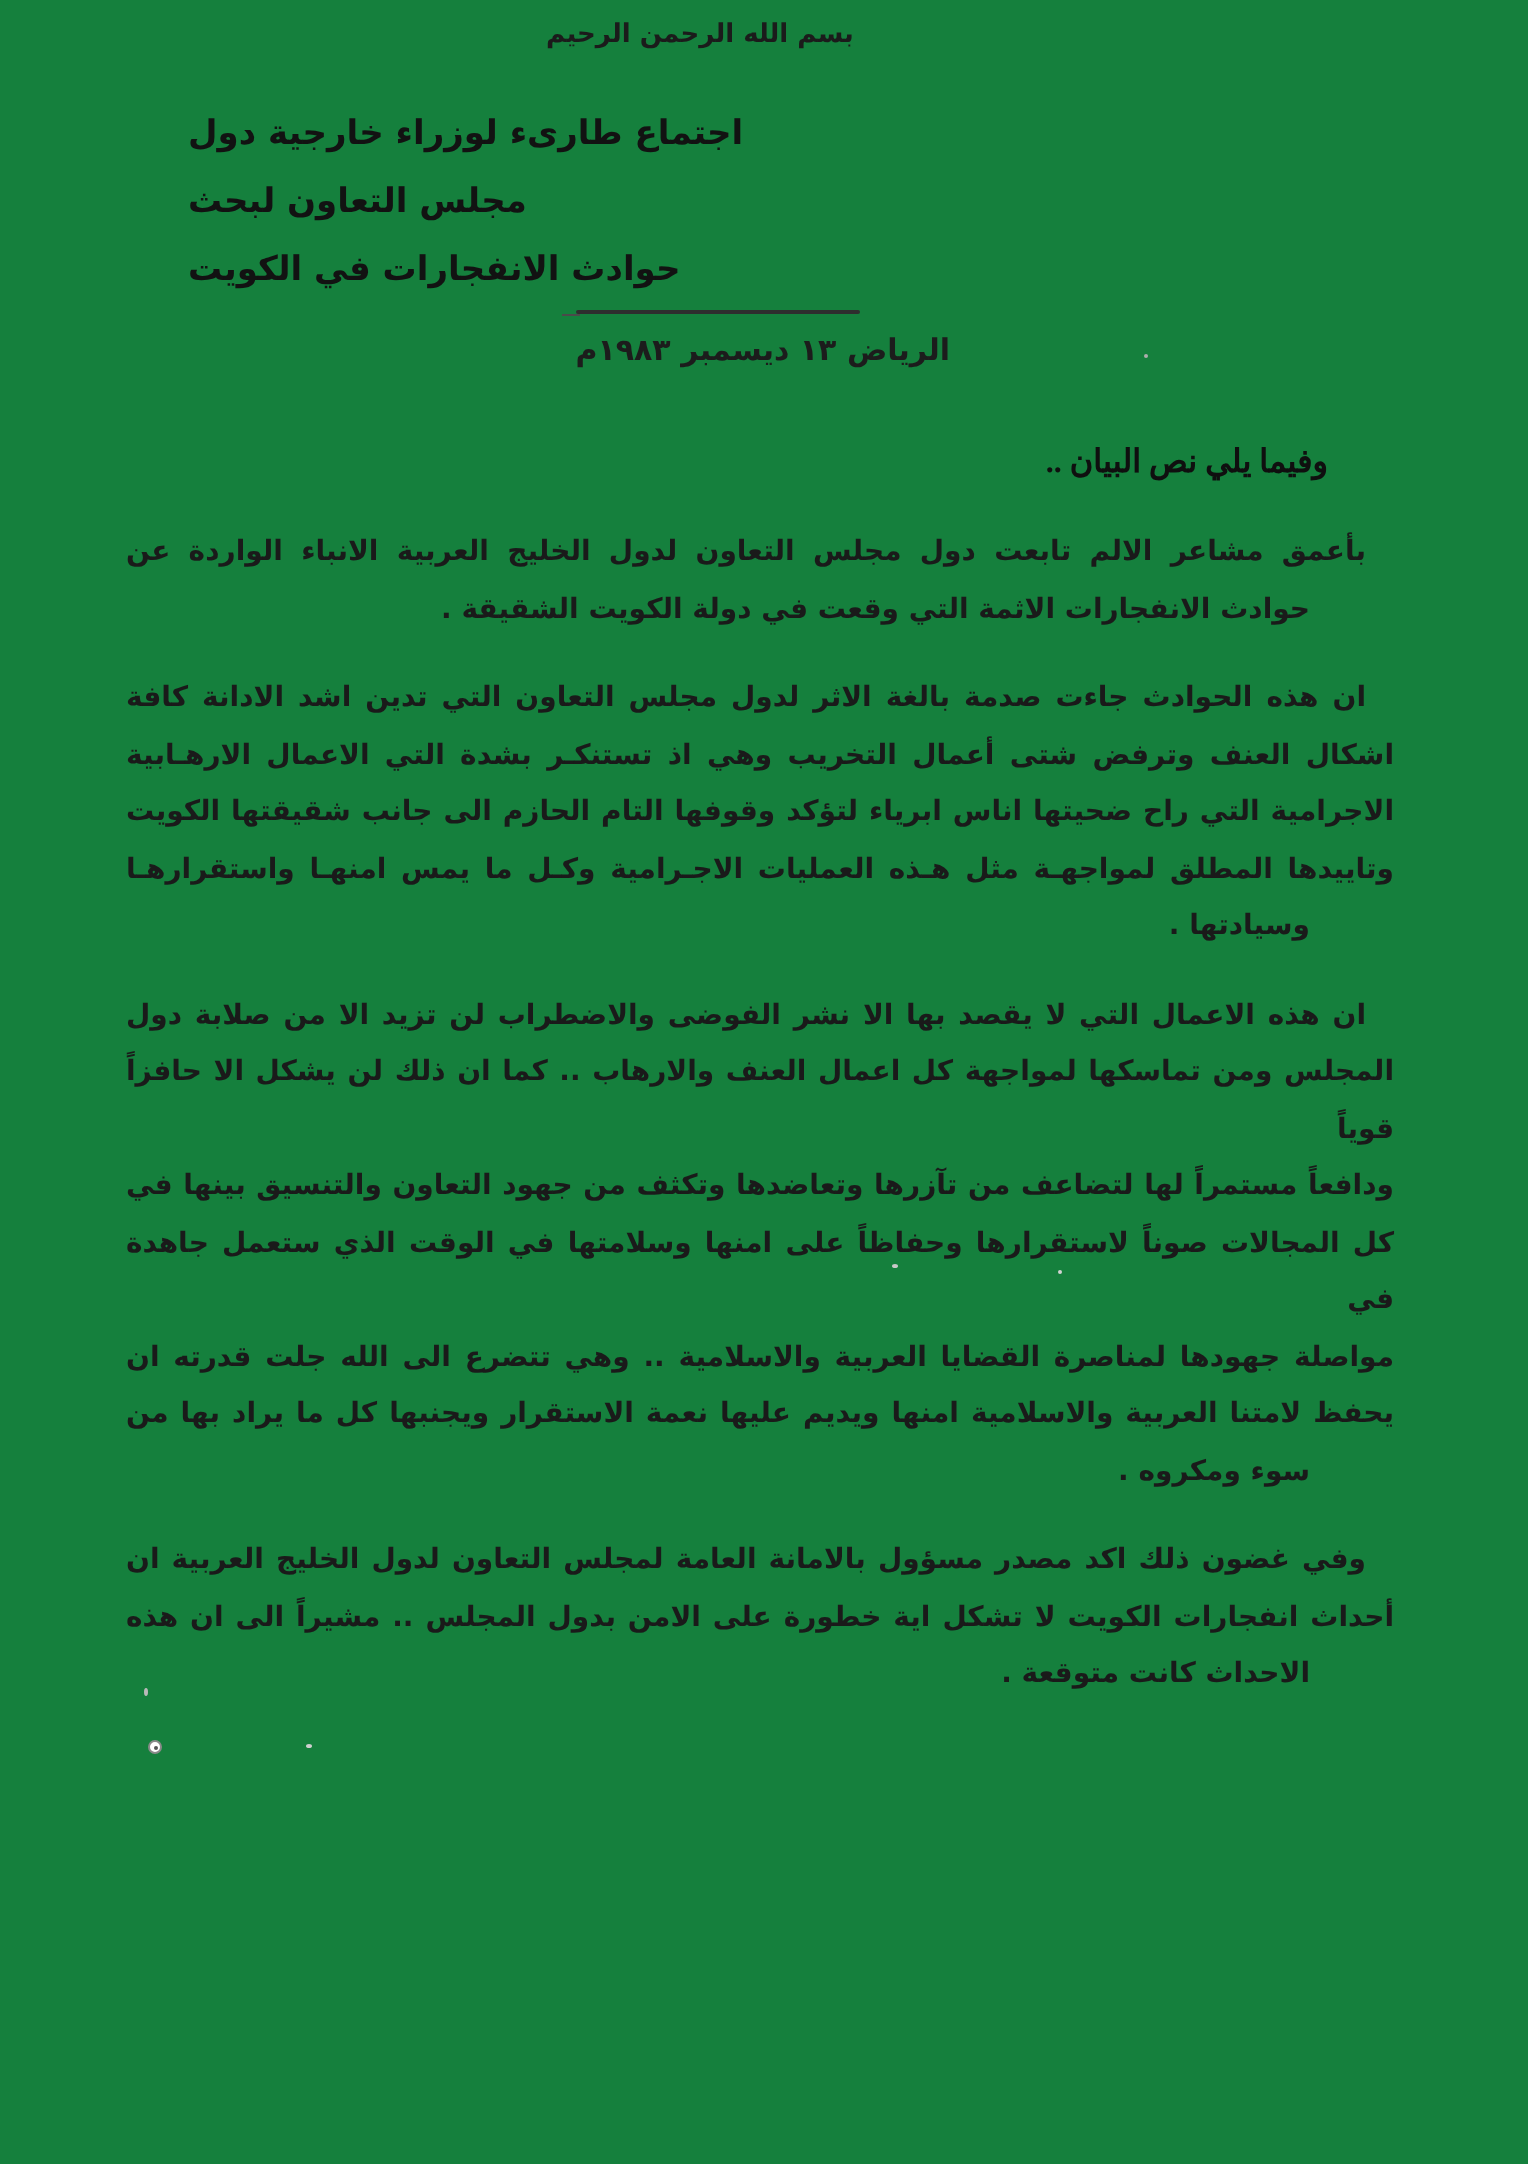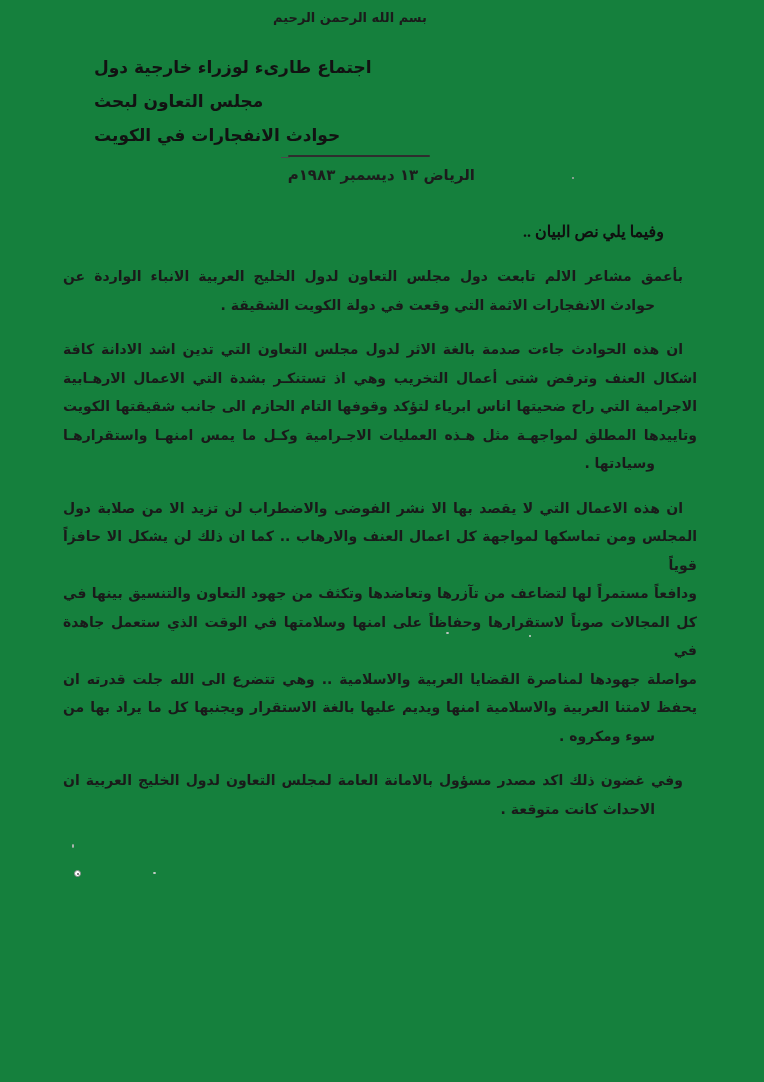--- a/index.html
+++ b/index.html
@@ -99,26 +99,27 @@
       <div class="line">وتاييدها المطلق لمواجهـة مثل هـذه العمليات الاجـرامية وكـل ما يمس امنهـا واستقرارهـا</div>
       <div class="line last">وسيادتها .</div>
     </div>
 
     <div class="para">
       <div class="line first">ان هذه الاعمال التي لا يقصد بها الا نشر الفوضى والاضطراب لن تزيد الا من صلابة دول</div>
       <div class="line">المجلس ومن تماسكها لمواجهة كل اعمال العنف والارهاب .. كما ان ذلك لن يشكل الا حافزاً قوياً</div>
       <div class="line">ودافعاً مستمراً لها لتضاعف من تآزرها وتعاضدها وتكثف من جهود التعاون والتنسيق بينها في</div>
       <div class="line">كل المجالات صوناً لاستقرارها وحفاظاً على امنها وسلامتها في الوقت الذي ستعمل جاهدة في</div>
       <div class="line">مواصلة جهودها لمناصرة القضايا العربية والاسلامية .. وهي تتضرع الى الله جلت قدرته ان</div>
-      <div class="line">يحفظ لامتنا العربية والاسلامية امنها ويديم عليها بالغة الاستقرار ويجنبها كل ما يراد بها من</div>
+      <div class="line">يحفظ لامتنا العربية والاسلامية امنها ويديم عليها نعمة الاستقرار ويجنبها كل ما يراد بها من</div>
       <div class="line last">سوء ومكروه .</div>
     </div>
 
     <div class="para">
       <div class="line first">وفي غضون ذلك اكد مصدر مسؤول بالامانة العامة لمجلس التعاون لدول الخليج العربية ان</div>
+      <div class="line">أحداث انفجارات الكويت لا تشكل اية خطورة على الامن بدول المجلس .. مشيراً الى ان هذه</div>
       <div class="line last">الاحداث كانت متوقعة .</div>
     </div>
 
   </div>
 
   <div class="speck s1"></div>
   <div class="speck s2"></div>
   <div class="speck s3"></div>
   <div class="speck s4"></div>
   <div class="speck s5"></div>

